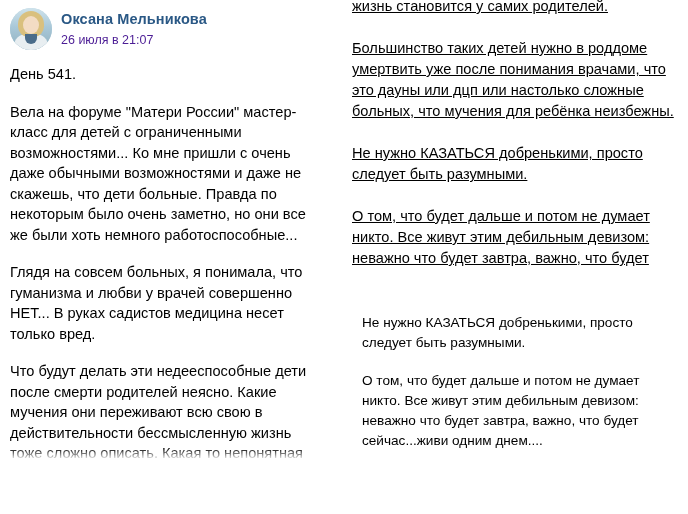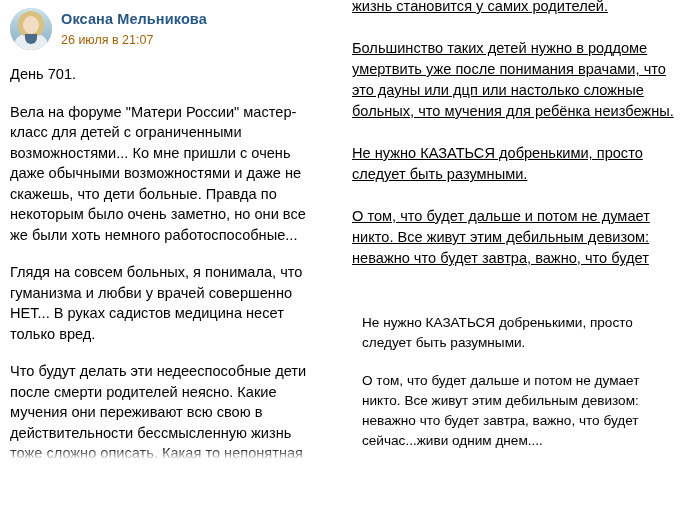--- a/index.html
+++ b/index.html
@@ -85,21 +85,21 @@
     padding-top: 2px;
   }
   .author-name {
     color: #2a5885;
     font-size: 14.5px;
     font-weight: bold;
     line-height: 19px;
     letter-spacing: 0.1px;
   }
   .post-date {
-    color: #a16207;
+    color: #4c1d95;
     font-size: 12.5px;
     line-height: 17px;
     margin-top: 3px;
   }
   .post-body {
     color: #000000;
     font-size: 14.6px;
     line-height: 20.5px;
     padding-top: 8px;
   }
@@ -200,21 +200,21 @@
         <div class="face"></div>
         <div class="collar"></div>
       </div>
       <div class="post-meta">
         <div class="author-name">Оксана Мельникова</div>
         <div class="post-date">26 июля в 21:07</div>
       </div>
     </div>
 
     <div class="post-body">
-      <p class="first">День 701.</p>
+      <p class="first">День 541.</p>
       <p>Вела на форуме "Матери России" мастер-класс для детей с ограниченными возможностями... Ко мне пришли с очень даже  обычными возможностями и даже не скажешь, что дети больные. Правда по некоторым было очень заметно, но они все же были хоть немного работоспособные...</p>
       <p>Глядя на совсем больных, я понимала, что гуманизма и любви у врачей совершенно НЕТ... В руках садистов медицина несет только вред.</p>
       <p>Что будут делать эти недееспособные дети после смерти родителей неясно. Какие мучения они переживают всю свою в действительности бессмысленную жизнь тоже сложно описать. Какая то непонятная</p>
     </div>
 
     <div class="cropped-line">жизнь и у</div>
     <div class="left-fade"></div>
   </div>
 
   <div class="divider"></div>

